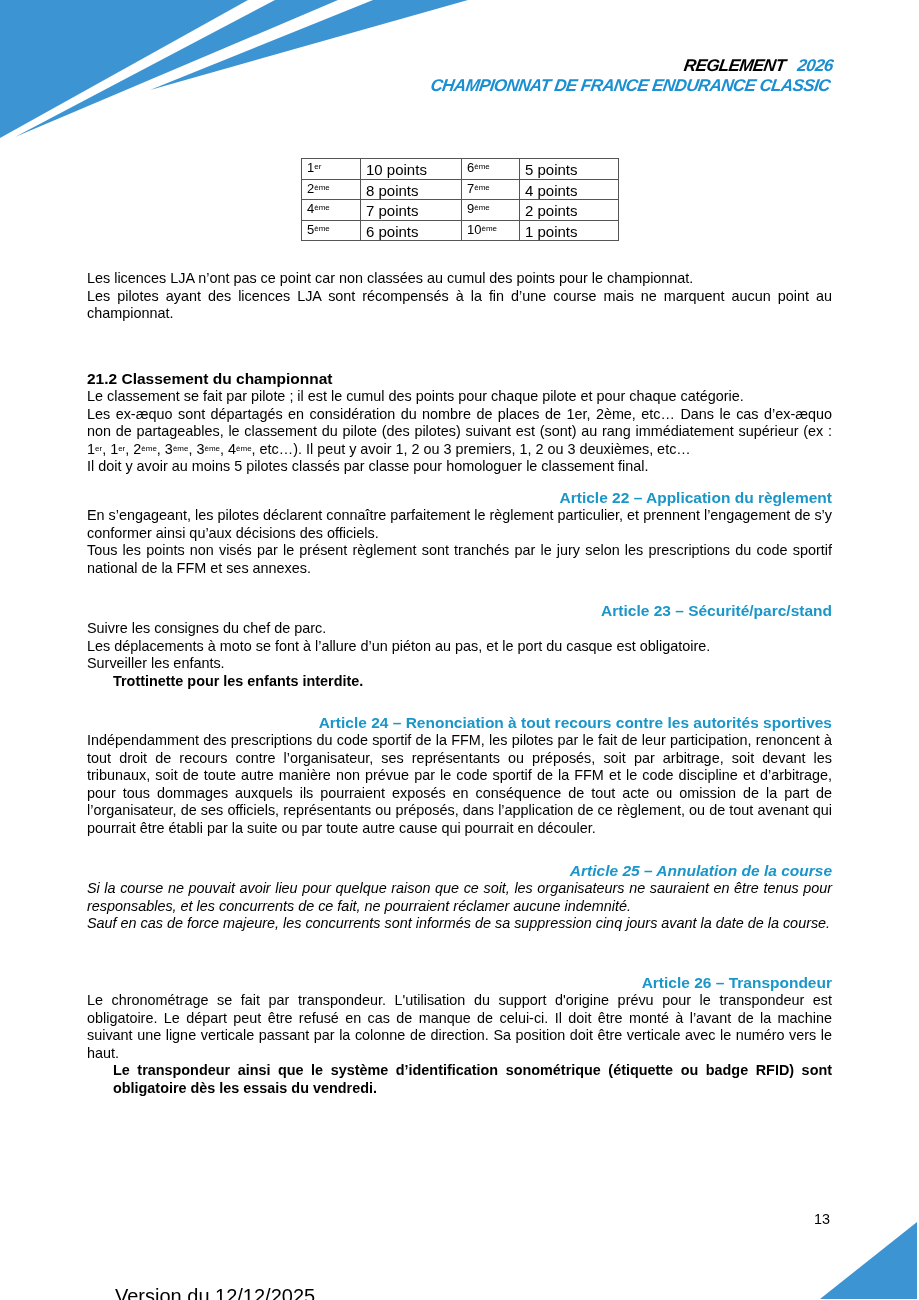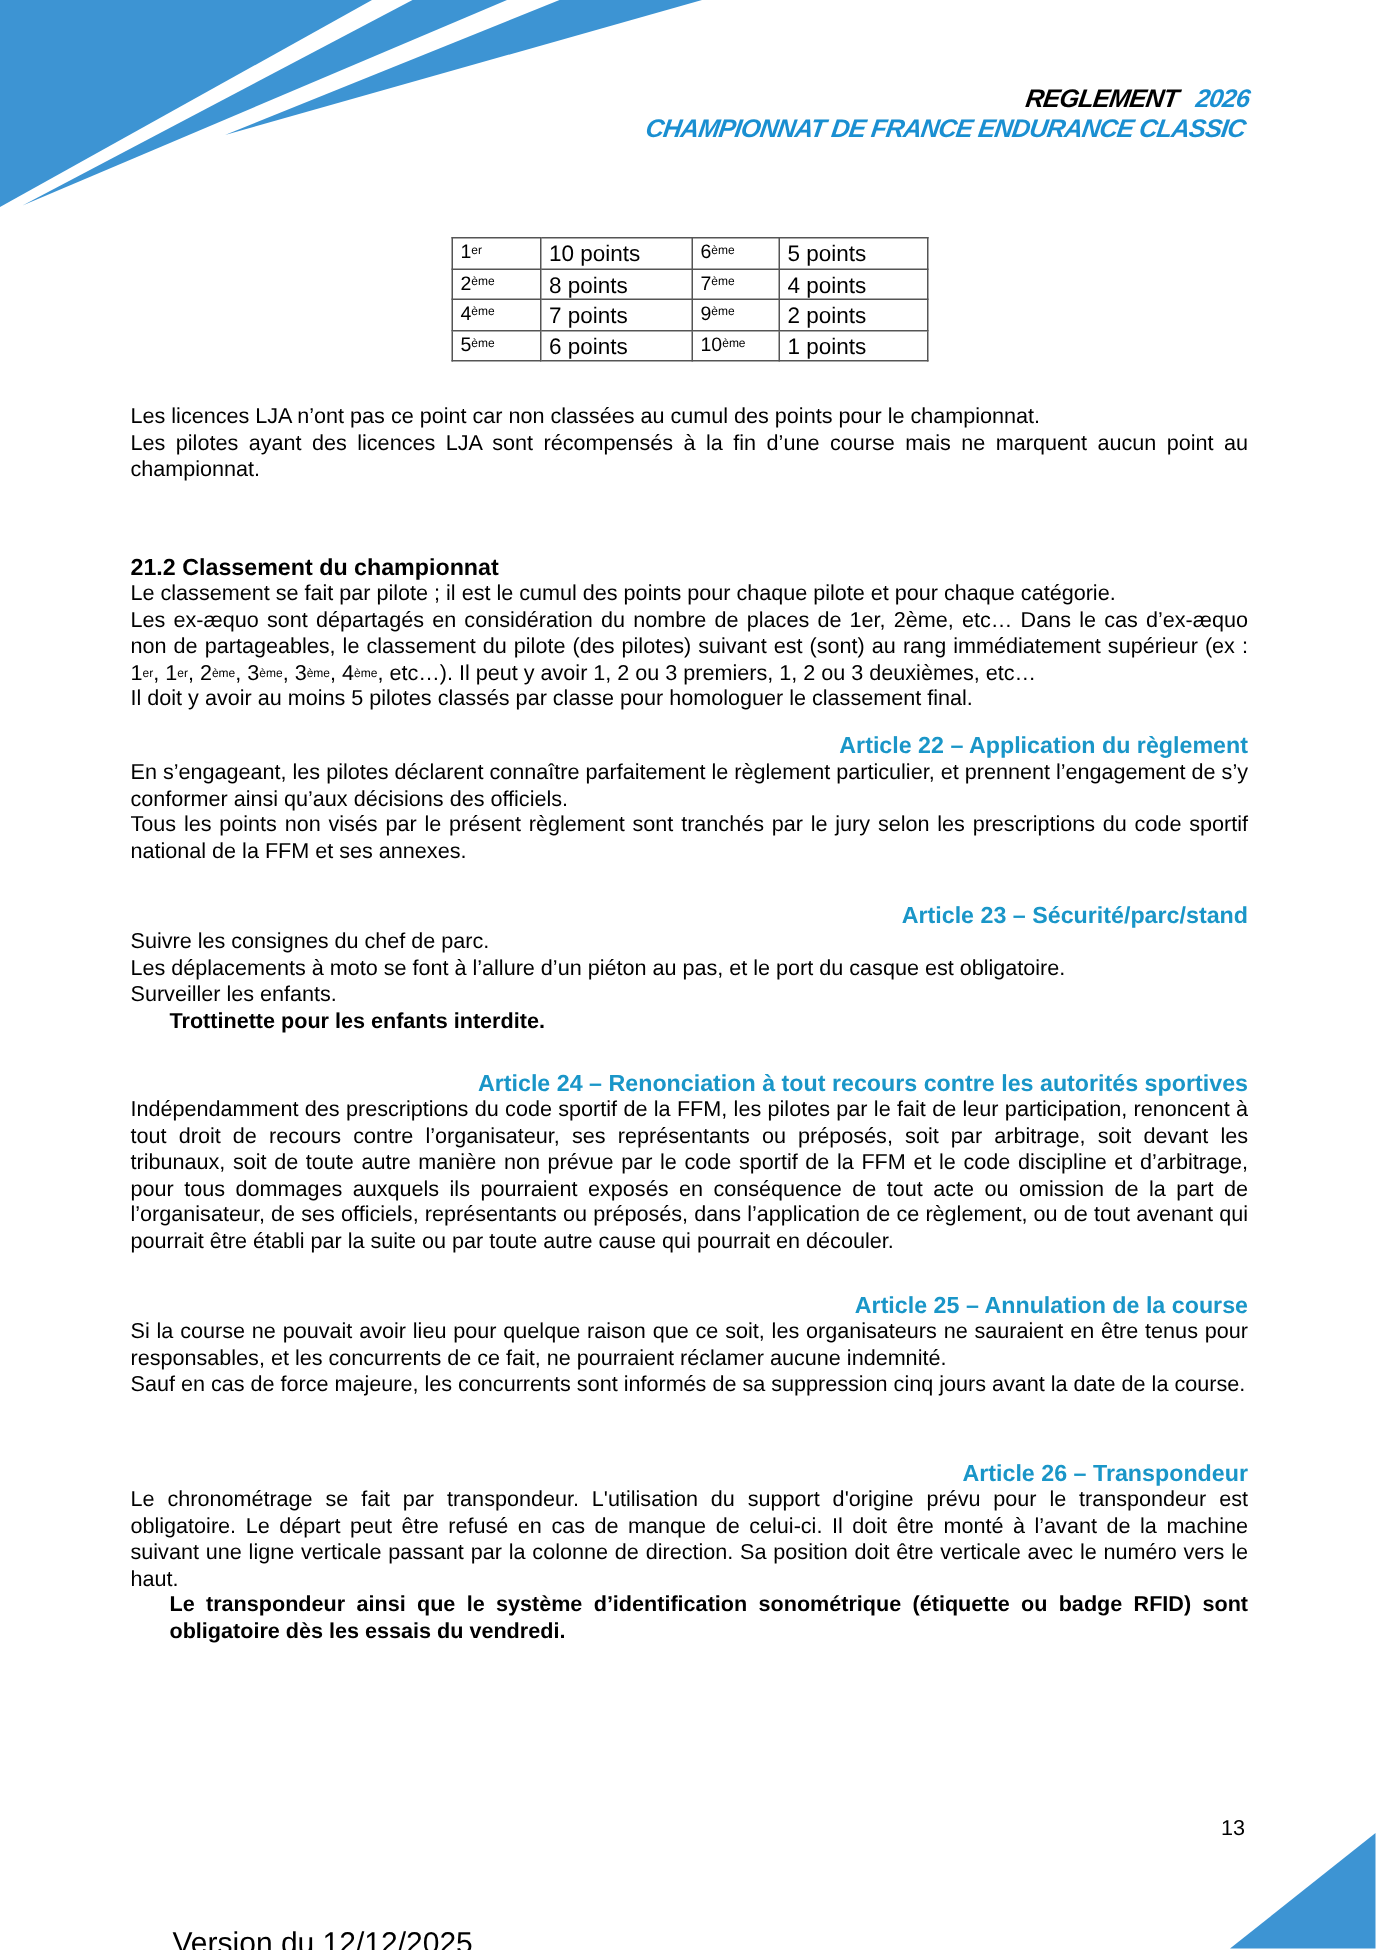--- a/index.html
+++ b/index.html
@@ -103,21 +103,21 @@
   <p>Les déplacements à moto se font à l’allure d’un piéton au pas, et le port du casque est obligatoire.</p>
   <p>Surveiller les enfants.</p>
   <p class="bold">Trottinette pour les enfants interdite.</p>
 </div>
 
 <div class="content" style="top:713px;">
   <h2>Article 24 – Renonciation à tout recours contre les autorités sportives</h2>
   <p>Indépendamment des prescriptions du code sportif de la FFM, les pilotes par le fait de leur participation, renoncent à tout droit de recours contre l’organisateur, ses représentants ou préposés, soit par arbitrage, soit devant les tribunaux, soit de toute autre manière non prévue par le code sportif de la FFM et le code discipline et d’arbitrage, pour tous dommages auxquels ils pourraient exposés en conséquence de tout acte ou omission de la part de l’organisateur, de ses officiels, représentants ou préposés, dans l’application de ce règlement, ou de tout avenant qui pourrait être établi par la suite ou par toute autre cause qui pourrait en découler.</p>
 </div>
 
-<div class="content" style="top:861px;">
+<div class="content" style="top:861px;font-style:italic;">
   <h2>Article 25 – Annulation de la course</h2>
   <p>Si la course ne pouvait avoir lieu pour quelque raison que ce soit, les organisateurs ne sauraient en être tenus pour responsables, et les concurrents de ce fait, ne pourraient réclamer aucune indemnité.</p>
   <p>Sauf en cas de force majeure, les concurrents sont informés de sa suppression cinq jours avant la date de la course.</p>
 </div>
 
 <div class="content" style="top:973px;">
   <h2>Article 26 – Transpondeur</h2>
   <p>Le chronométrage se fait par transpondeur. L'utilisation du support d'origine prévu pour le transpondeur est obligatoire. Le départ peut être refusé en cas de manque de celui-ci. Il doit être monté à l’avant de la machine suivant une ligne verticale passant par la colonne de direction. Sa position doit être verticale avec le numéro vers le haut.</p>
   <p class="bold">Le transpondeur ainsi que le système d’identification sonométrique (étiquette ou badge RFID) sont obligatoire dès les essais du vendredi.</p>
 </div>

